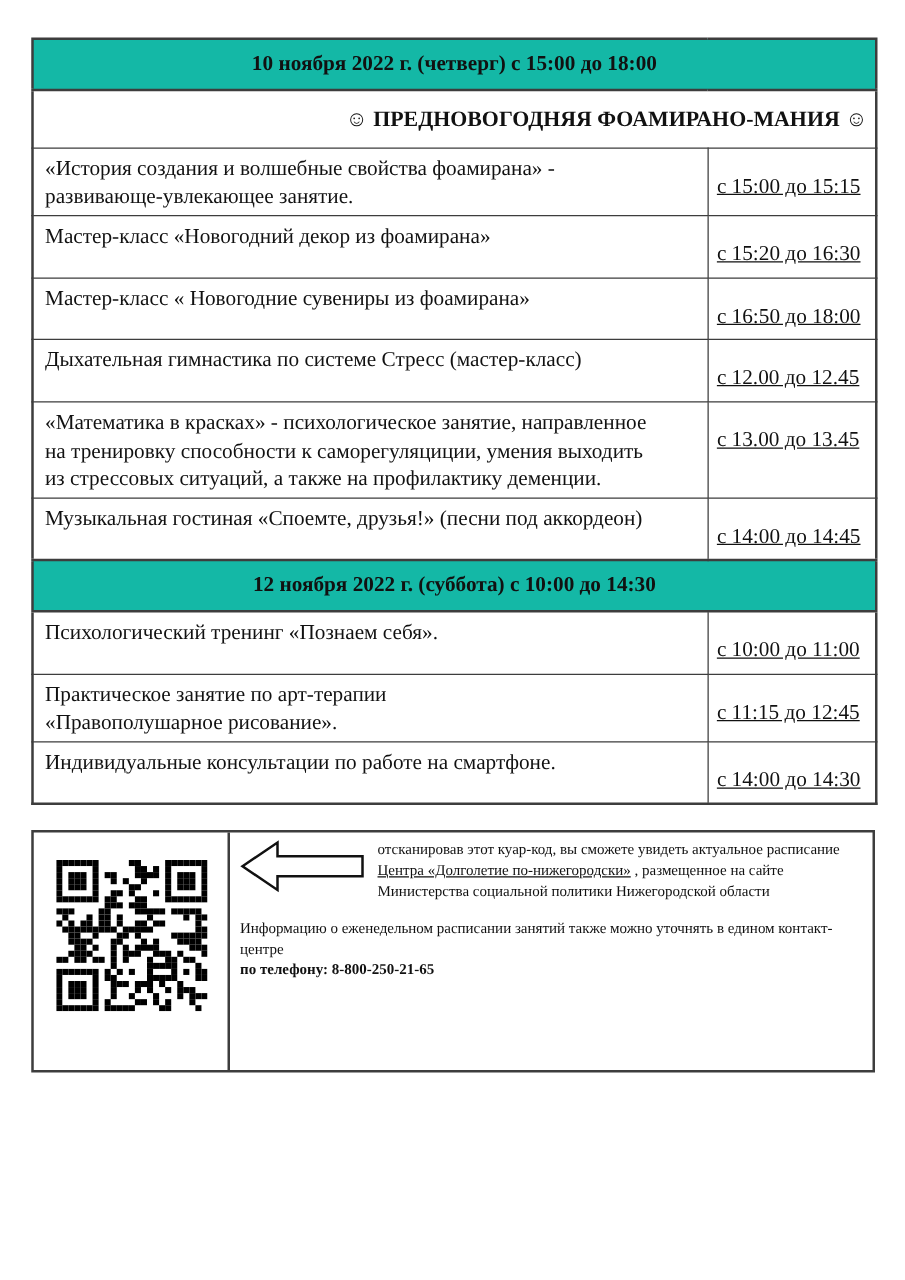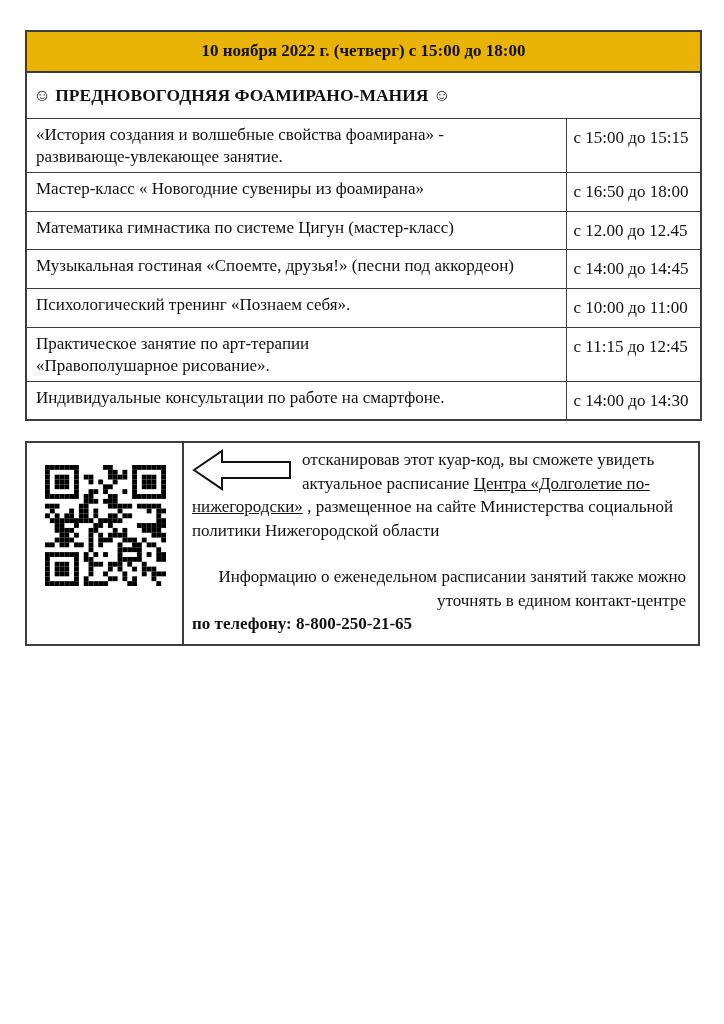--- a/index.html
+++ b/index.html
@@ -21,40 +21,41 @@
   }
   table.schedule col.c-activity { width: 540px; }
   table.schedule col.c-time { width: 135px; }
   table.schedule td {
     border: 1px solid #3d3d3d;
     vertical-align: top;
     font-size: 17px;
     line-height: 1.33;
   }
   tr.section-header td {
-    background: #eab308;
+    background: #14b8a6;
     text-align: center;
     font-weight: bold;
     padding: 8px 6px;
     border-top: 2px solid #3d3d3d;
     border-bottom: 2px solid #3d3d3d;
   }
   tr.section-subheader td {
-    text-align: left;
+    text-align: right;
     font-weight: bold;
     font-size: 17.5px;
     padding: 11px 6px;
   }
   td.activity {
     padding: 5px 6px 3px 9px;
     white-space: pre-line;
   }
   td.time {
-    padding: 8px 2px 7px 7px;
+    padding: 19px 2px 7px 7px;
     white-space: nowrap;
+    text-decoration: underline;
   }
 
   
   .info-block {
     margin-top: 20px;
     width: 675px;
     border: 2px solid #3d3d3d;
     display: flex;
     min-height: 194px;
   }
@@ -62,32 +63,32 @@
     width: 157px;
     border-right: 2px solid #3d3d3d;
     padding: 22px 0 0 18px;
     flex: none;
   }
   .qr-cell svg { width: 121px; height: 121px; display: block; }
   .qr-cell svg rect { fill: #000; }
   .text-cell {
     flex: 1;
     padding: 5px 12px 8px 8px;
-    font-size: 17px;
+    font-size: 12px;
     line-height: 1.38;
   }
   .arrow-wrap {
     float: left;
     width: 100px;
     height: 42px;
     margin: 1px 10px 2px 0;
   }
   .arrow-wrap svg { width: 100%; height: 100%; display: block; }
   .text-cell p.scan { margin-bottom: 0; }
-  .text-cell p.info { margin-top: 23px; text-align: right; }
+  .text-cell p.info { margin-top: 13px; }
   .text-cell p.phone { font-weight: bold; }
   .link { text-decoration: underline; cursor: pointer; }
 </style>
 </head>
 <body>
 
 <div class="page">
 
   <table class="schedule">
     <colgroup>
@@ -100,30 +101,43 @@
         </tr>
         <tr class="section-subheader">
           <td colspan="2">☺  ПРЕДНОВОГОДНЯЯ ФОАМИРАНО-МАНИЯ ☺</td>
         </tr>
         <tr>
           <td class="activity">«История создания и волшебные свойства фоамирана» -
 развивающе-увлекающее занятие.</td>
           <td class="time">с 15:00 до 15:15</td>
         </tr>
         <tr>
+          <td class="activity">Мастер-класс «Новогодний декор из фоамирана»</td>
+          <td class="time">с 15:20 до 16:30</td>
+        </tr>
+        <tr>
           <td class="activity">Мастер-класс « Новогодние сувениры из фоамирана»</td>
           <td class="time">с 16:50 до 18:00</td>
         </tr>
         <tr>
-          <td class="activity">Математика гимнастика по системе Цигун (мастер-класс)</td>
+          <td class="activity">Дыхательная гимнастика по системе Стресс (мастер-класс)</td>
           <td class="time">с 12.00 до 12.45</td>
+        </tr>
+        <tr>
+          <td class="activity">«Математика в красках» - психологическое занятие, направленное
+на тренировку способности к саморегуляциции, умения выходить
+из стрессовых ситуаций, а также на профилактику деменции.</td>
+          <td class="time">с 13.00 до 13.45</td>
         </tr>
         <tr>
           <td class="activity">Музыкальная гостиная «Споемте, друзья!» (песни под аккордеон)</td>
           <td class="time">с 14:00 до 14:45</td>
+        </tr>
+        <tr class="section-header">
+          <td colspan="2">12 ноября 2022 г. (суббота) с 10:00 до 14:30</td>
         </tr>
         <tr>
           <td class="activity">Психологический тренинг  «Познаем себя».</td>
           <td class="time">с 10:00 до 11:00</td>
         </tr>
         <tr>
           <td class="activity">Практическое занятие по арт-терапии
 «Правополушарное рисование».</td>
           <td class="time">с 11:15 до 12:45</td>
         </tr>

